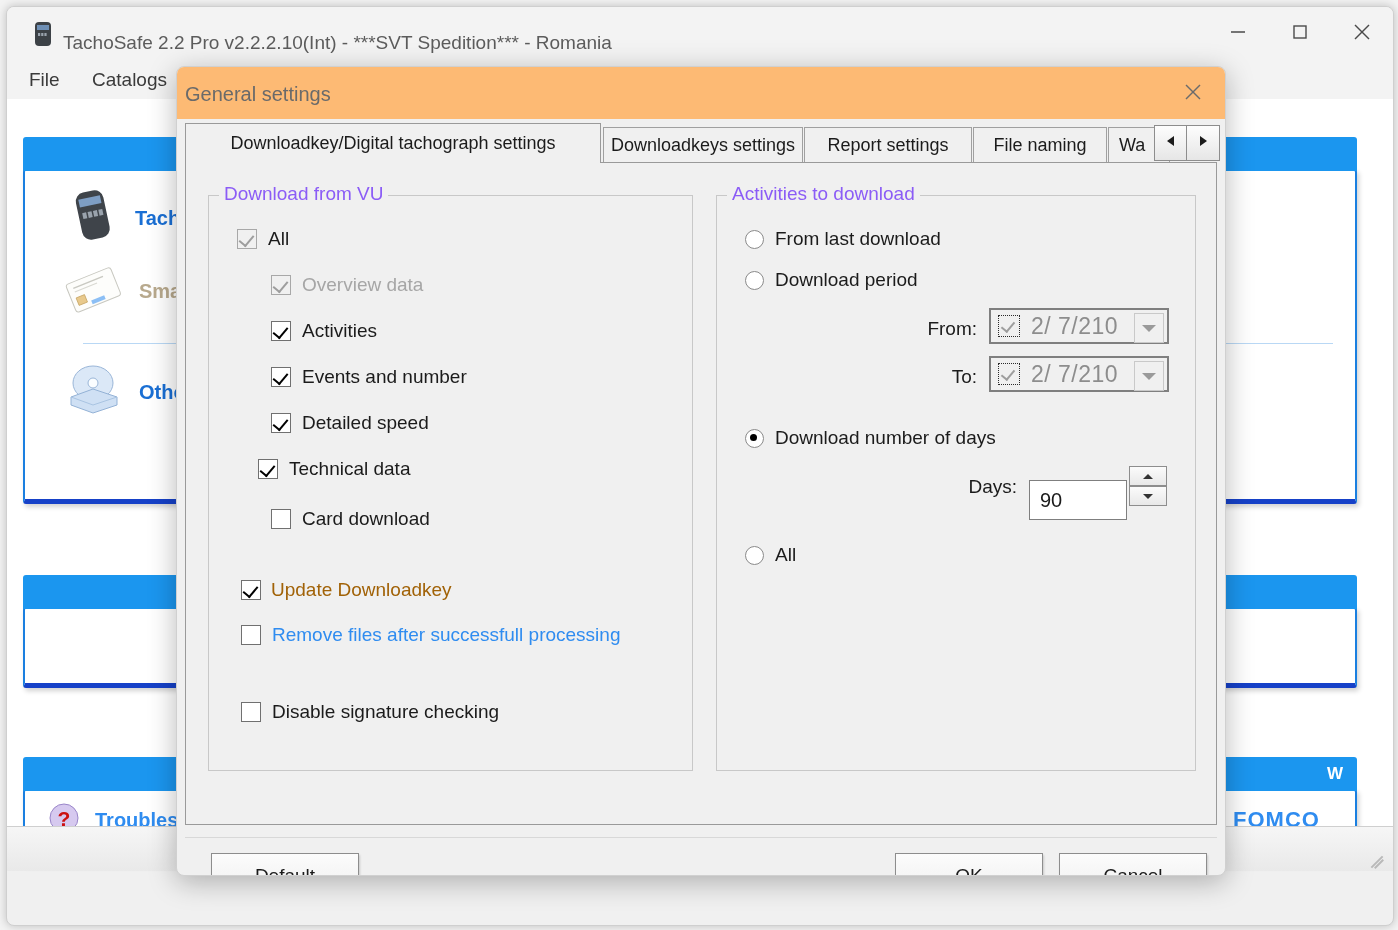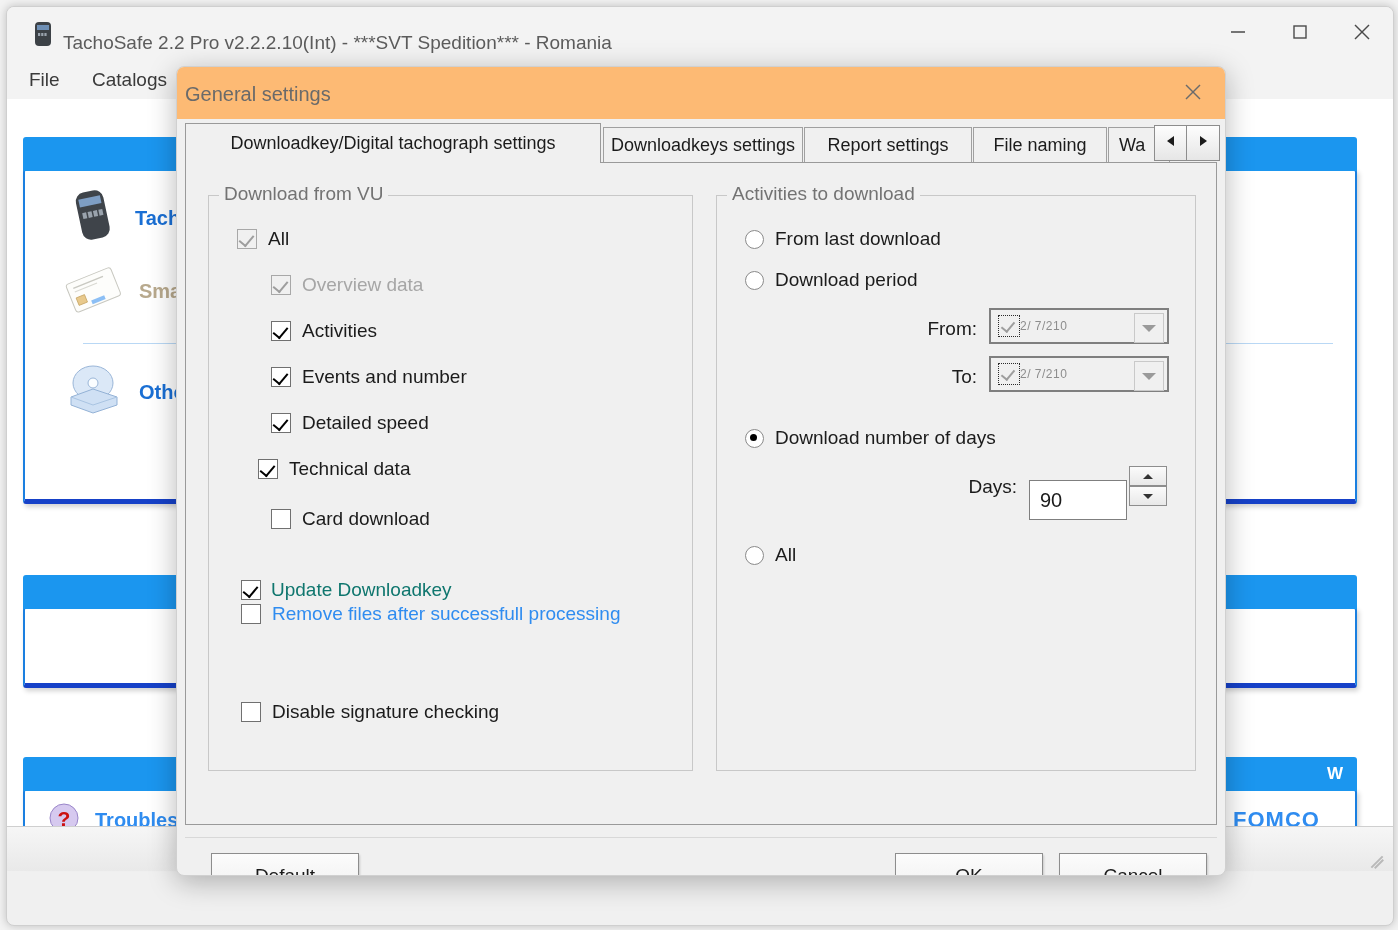--- a/index.html
+++ b/index.html
@@ -137,21 +137,21 @@
     position:absolute;left:8px;top:96px;width:1032px;height:662px;
     background:#f0f0f0;border:1px solid #9a9a9a;border-top:none;box-sizing:border-box;
   }
   .groupbox{
     position:absolute;
     border:1px solid #c8c8c8;
     box-sizing:border-box;
   }
   .gb-title{
     position:absolute;top:-13px;left:10px;background:#f0f0f0;
-    padding:0 5px;font-size:19px;color:#737373;white-space:nowrap;
+    padding:0 5px;font-size:19px;color:#8b5cf6;white-space:nowrap;
   }
   
   .cb-row{position:absolute;display:flex;align-items:center;white-space:nowrap;}
   .cbox{
     width:20px;height:20px;border:1px solid #707070;
     background:#ffffff;position:relative;flex:0 0 auto;
     box-sizing:border-box;
   }
   .cbox.disabled{background:#f0f0f0;border-color:#a8a8a8;}
   .cbox .tick{
@@ -177,21 +177,21 @@
   }
   .date-chk{
     width:22px;height:22px;margin-left:7px;border:1px dotted #2b2b2b;
     background:#f0f0f0;position:relative;flex:0 0 auto;box-sizing:border-box;
   }
   .date-chk i{
     position:absolute;left:5px;top:3px;width:6px;height:11px;
     border:solid #9d9d9d;border-width:0 2px 2px 0;transform:rotate(40deg);
   }
   .date-val{
-    font-size:12px;color:#8d8d8d;
+    margin-left:11px;font-size:23px;color:#8d8d8d;
     letter-spacing:.5px;overflow:hidden;white-space:nowrap;
   }
   .date-drop{
     position:absolute;right:3px;top:3px;width:28px;height:28px;
     background:#f0f0f0;border:1px solid #c9c9c9;
     display:flex;align-items:center;justify-content:center;
   }
   .caret{width:0;height:0;border-left:7px solid transparent;border-right:7px solid transparent;border-top:7px solid #9a9a9a;}
   
   .spinbox{
@@ -447,24 +447,24 @@
 
       <div class="cb-row" style="left:62px;top:312px;">
         <span class="cbox"></span>
         <span class="cb-label">Card download</span>
       </div>
 
       <div class="cb-row" style="left:32px;top:383px;">
         <span class="cbox">
             <i class="tick"></i>
           </span>
-        <span class="cb-label" style="color:#0f766e;margin-left:10px;">Update Downloadkey</span>
-      </div>
-
-      <div class="cb-row" style="left:32px;top:407px;">
+        <span class="cb-label" style="color:#a16207;margin-left:10px;">Update Downloadkey</span>
+      </div>
+
+      <div class="cb-row" style="left:32px;top:428px;">
         <span class="cbox"></span>
         <span class="cb-label" style="color:#2f8cf0;">Remove files after successfull processing</span>
       </div>
 
       <div class="cb-row" style="left:32px;top:505px;">
         <span class="cbox"></span>
         <span class="cb-label">Disable signature checking</span>
       </div>
     </div>
 

